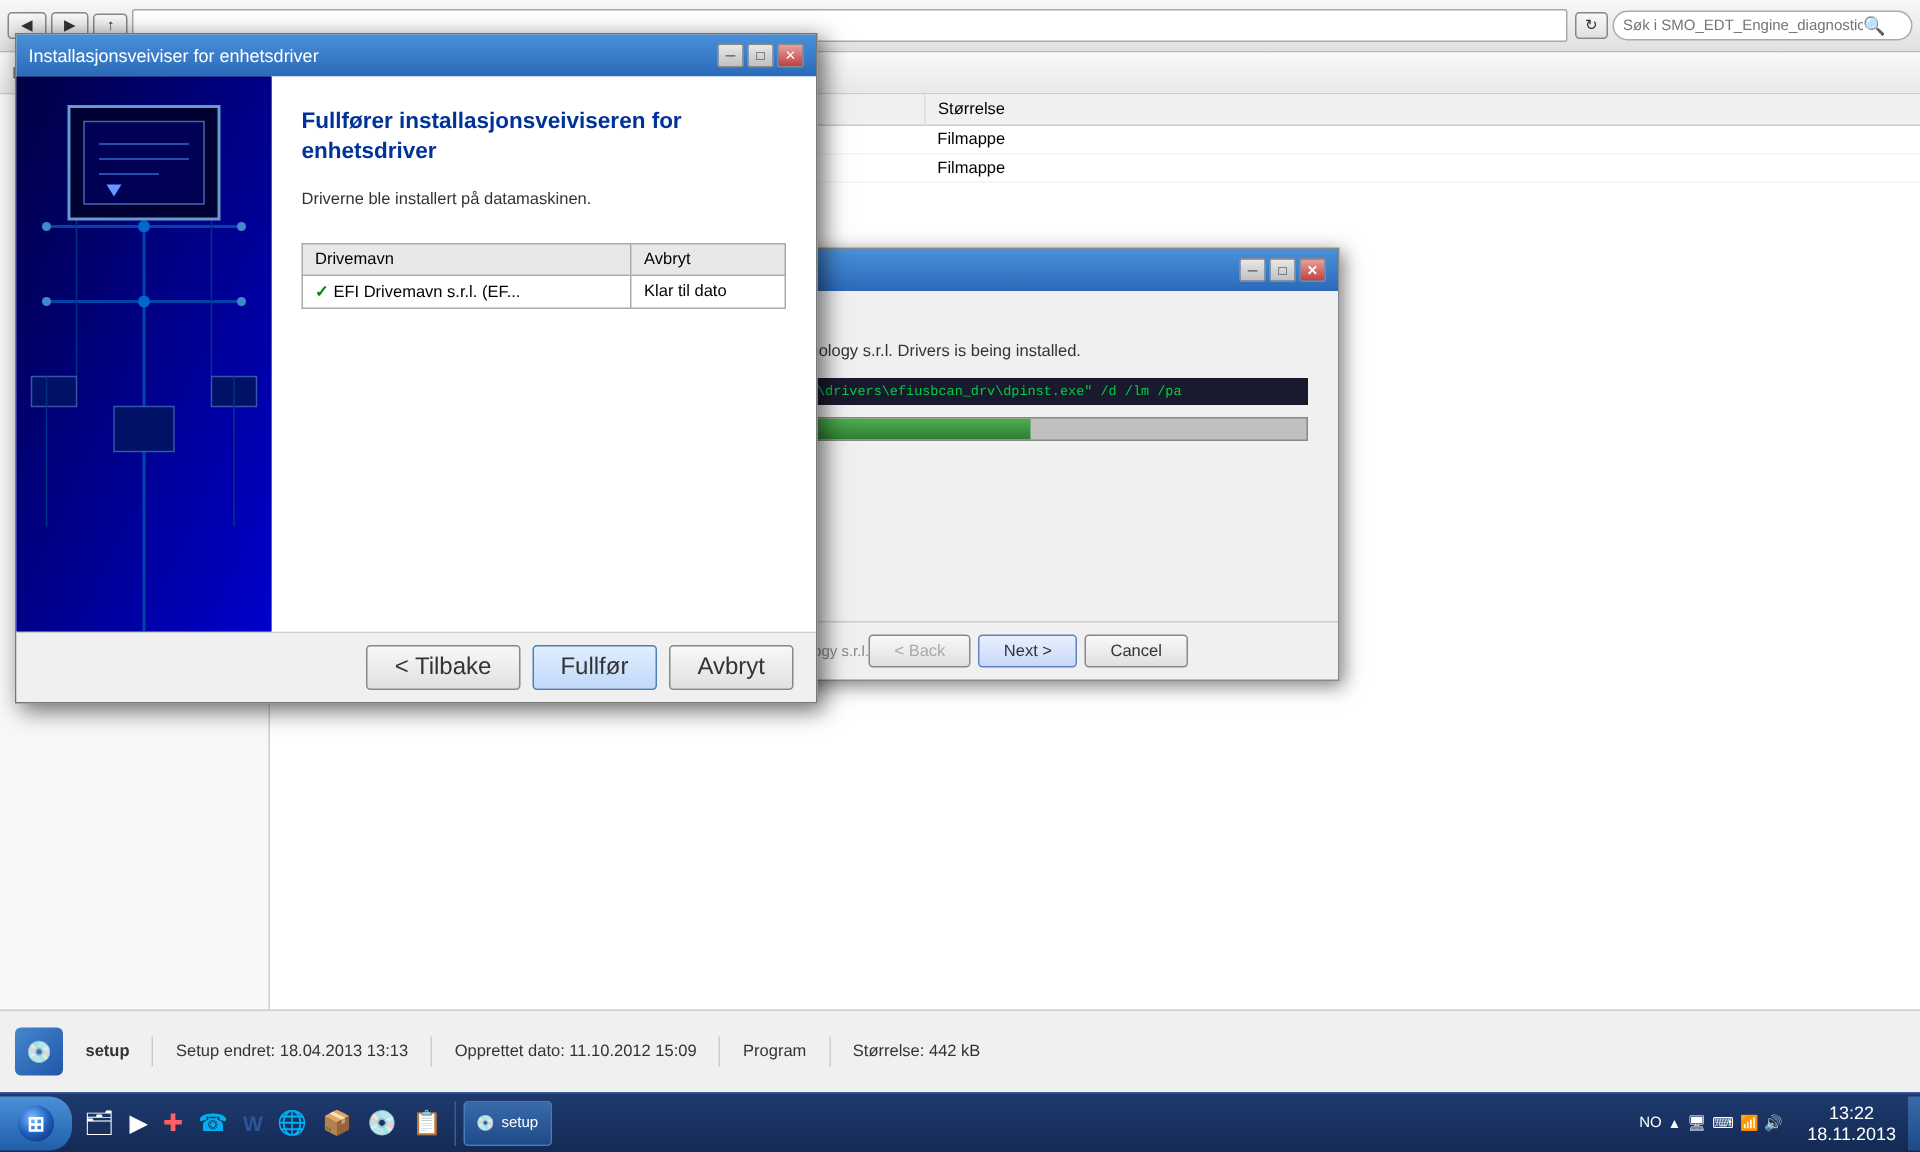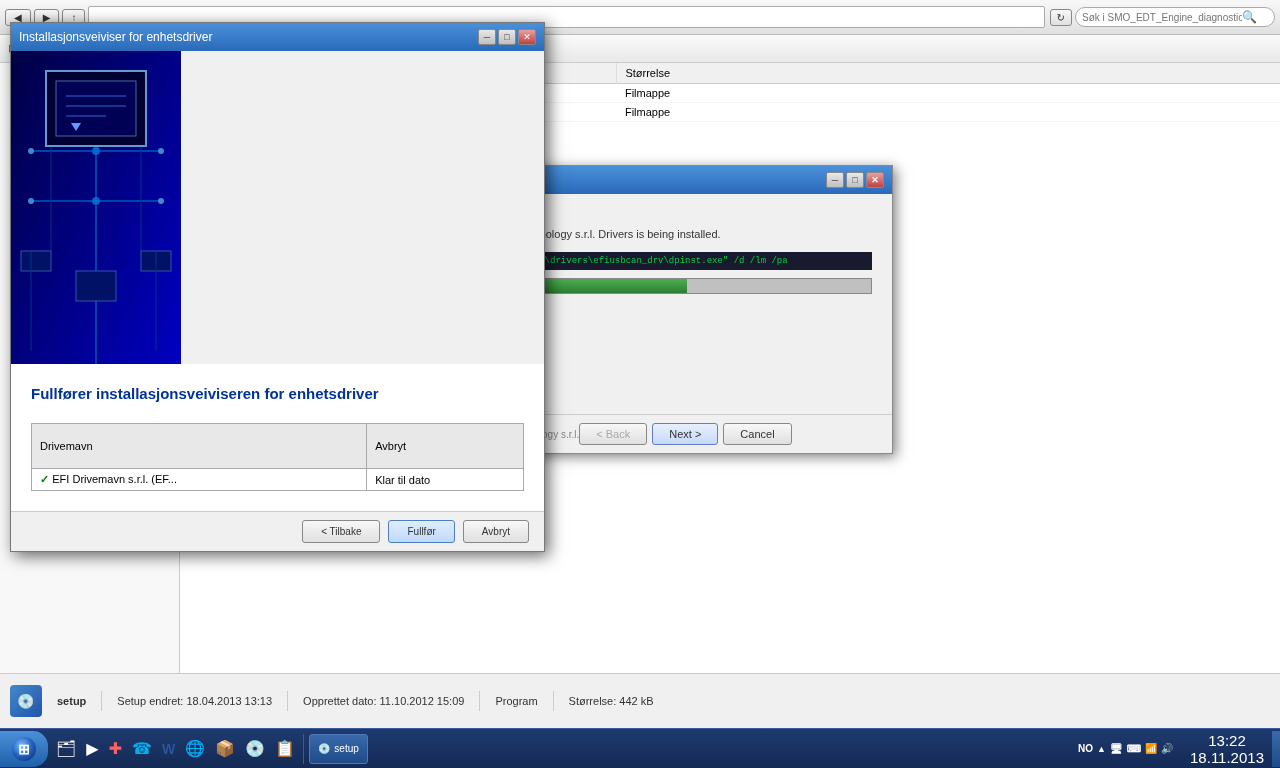--- a/index.html
+++ b/index.html
@@ -194,22 +194,21 @@
       background: linear-gradient(to bottom, #4a90d9, #2a6ab9);
       display: flex;
       align-items: center;
       justify-content: space-between;
       padding: 0 8px;
       color: white;
       font-size: 12px;
     }
     .wizard-body {
       display: flex;
-      height: 460px;
-      flex-direction: column;
+      height: 370px;
     }
     .wizard-sidebar {
       width: 170px;
       background: linear-gradient(to bottom, #000066, #0000aa, #0033cc);
       position: relative;
       overflow: hidden;
     }
     .wizard-sidebar-img {
       width: 100%;
       height: 100%;
@@ -237,21 +236,21 @@
     }
     .wizard-table {
       width: 100%;
       border-collapse: collapse;
       margin-top: 20px;
       border: 1px solid #aaa;
     }
     .wizard-table th {
       background: #e8e8e8;
       border: 1px solid #aaa;
-      padding: 16px 8px;
+      padding: 4px 8px;
       font-size: 11px;
       text-align: left;
       font-weight: normal;
     }
     .wizard-table td {
       border: 1px solid #aaa;
       padding: 4px 8px;
       font-size: 11px;
     }
     .status-ok {
@@ -264,21 +263,21 @@
       padding: 8px 15px;
       display: flex;
       justify-content: flex-end;
       gap: 8px;
     }
     .wizard-btn {
       padding: 5px 18px;
       background: linear-gradient(to bottom, #f8f8f8, #e0e0e0);
       border: 1px solid #888;
       border-radius: 3px;
-      font-size: 10px;
+      font-size: 16px;
       cursor: pointer;
       color: #333;
     }
     .wizard-btn.primary {
       background: linear-gradient(to bottom, #e0eeff, #c0d8f8);
       border-color: #4a80c0;
     }
 
     
     .taskbar {
@@ -333,27 +332,26 @@
       align-items: center;
       gap: 4px;
     }
     .systray {
       display: flex;
       align-items: center;
       gap: 4px;
       padding: 0 8px;
       color: white;
       font-size: 10px;
-      font-weight: bold;
     }
     .clock {
       text-align: center;
       padding: 0 8px;
       color: white;
-      font-size: 15px;
+      font-size: 12px;
     }
     .status-bar {
       position: absolute;
       bottom: 40px;
       left: 0;
       right: 0;
       height: 55px;
       background: #f0f0f0;
       border-top: 1px solid #ccc;
       display: flex;
@@ -512,20 +510,21 @@
             <rect x="130" y="200" width="30" height="20" fill="#001166" stroke="#3355aa" stroke-width="1"></rect>
             <rect x="65" y="220" width="40" height="30" fill="#001166" stroke="#3355aa" stroke-width="1"></rect>
             <line x1="20" y1="200" x2="20" y2="300" stroke="#003388" stroke-width="1"></line>
             <line x1="145" y1="200" x2="145" y2="300" stroke="#003388" stroke-width="1"></line>
           </svg>
         </div>
       </div>
 
       <div class="wizard-content">
         <div class="wizard-title">Fullfører installasjonsveiviseren for enhetsdriver</div>
+        <div class="wizard-text">Driverne ble installert på datamaskinen.</div>
 
         <table class="wizard-table">
           <thead>
             <tr>
               <th>Drivemavn</th>
               <th>Avbryt</th>
             </tr>
           </thead>
           <tbody>
             <tr>

